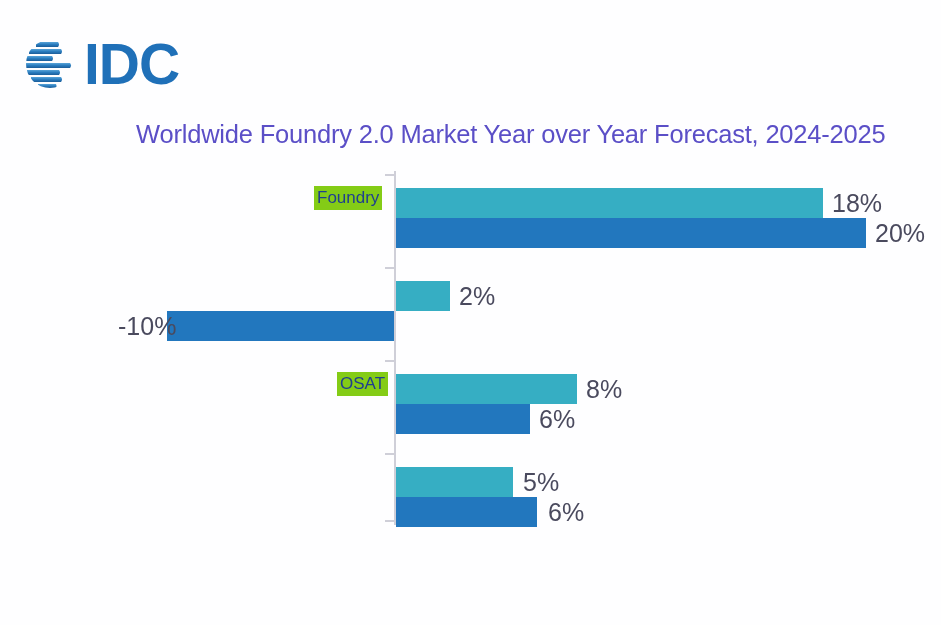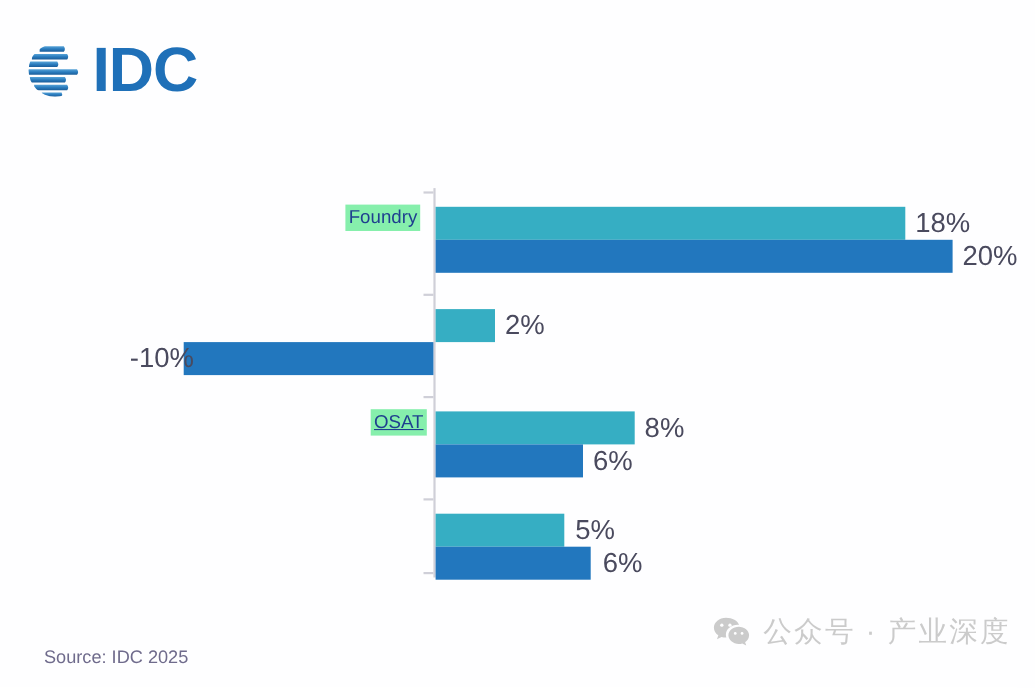--- a/index.html
+++ b/index.html
@@ -87,21 +87,21 @@
     font-size: 25px;
     color: #4a4a5e;
     line-height: 30px;
     white-space: nowrap;
   }
 
   .cat-label {
     position: absolute;
     font-size: 17px;
     color: #1f3f8f;
-    background: #86efac;
+    background: #84cc16;
     padding: 1px 3px;
     white-space: nowrap;
     line-height: 22px;
   }
 
   
   #legend {
     position: absolute;
     left: 0;
     top: 540px;
@@ -166,20 +166,21 @@
         <path d="M4 20 h26 a4 4 0 0 1 0 5 h-26 z"></path>
         <path d="M3 27 h45 a4 4 0 0 1 0 5 h-45 z"></path>
         <path d="M5 34 h32 a4 4 0 0 1 0 5 h-32 z"></path>
         <path d="M9 41 h30 a4 4 0 0 1 0 5 h-30 z"></path>
         <path d="M16 48 h18 a4 4 0 0 1 0 4 h-18 z"></path>
       </g>
     </svg>
     <span id="logo-text">IDC</span>
   </div>
 
+  <div id="chart-title">Worldwide Foundry 2.0 Market Year over Year Forecast, 2024-2025</div>
 
   <div id="plot">
     <div id="zero-axis"></div>
     <div id="ticks">
         <div class="axis-tick" style="top: 6px;"></div>
         <div class="axis-tick" style="top: 99px;"></div>
         <div class="axis-tick" style="top: 192px;"></div>
         <div class="axis-tick" style="top: 285px;"></div>
         <div class="axis-tick" style="top: 352px;"></div>
       </div>
@@ -195,41 +196,27 @@
           <div class="bar teal" style="left: 396px; width: 54px; top: 20px;"></div>
           <div class="bar-value" style="left: 459px; top: 20px;">2%</div>
           <div class="bar blue" style="left: 167px; width: 227px; top: 50px;"></div>
           <div class="bar-value" style="left: 118px; top: 50px;">-10%</div>
         </div>
         <div class="group" style="top: 186px; height: 85px;">
           <div class="bar teal" style="left: 396px; width: 181px; top: 20px;"></div>
           <div class="bar-value" style="left: 586px; top: 20px;">8%</div>
           <div class="bar blue" style="left: 396px; width: 134px; top: 50px;"></div>
           <div class="bar-value" style="left: 539px; top: 50px;">6%</div>
-          <div class="cat-label" style="left: 337px; top: 18px; text-decoration: underline;">OSAT</div>
+          <div class="cat-label" style="left: 337px; top: 18px;">OSAT</div>
         </div>
         <div class="group" style="top: 279px; height: 85px;">
           <div class="bar teal" style="left: 396px; width: 117px; top: 20px;"></div>
           <div class="bar-value" style="left: 523px; top: 20px;">5%</div>
           <div class="bar blue" style="left: 396px; width: 141px; top: 50px;"></div>
           <div class="bar-value" style="left: 548px; top: 50px;">6%</div>
         </div>
       </div>
   </div>
 
 
-  <div id="source-note">Source: IDC 2025</div>
-
-  <div id="watermark">
-    <svg id="wechat-icon" viewBox="0 0 34 30">
-      <g fill="#c9c9c9">
-        <path d="M12 1.5C5.8 1.5 1 5.6 1 10.6c0 2.8 1.6 5.3 4 7l-1.2 3.6 4.2-2.2c1.2.3 2.4.5 3.6.5h.7c-.3-.8-.4-1.7-.4-2.6 0-5 4.8-9 10.8-9 .4 0 .8 0 1.2.1C22.7 4.3 17.9 1.5 12 1.5z"></path>
-        <circle cx="8.2" cy="8.3" r="1.5" fill="#ffffff"></circle>
-        <circle cx="15.6" cy="8.3" r="1.5" fill="#ffffff"></circle>
-        <path d="M33 17.6c0-4.3-4.2-7.8-9.4-7.8s-9.4 3.5-9.4 7.8 4.2 7.8 9.4 7.8c1.1 0 2.2-.2 3.2-.5l3.6 1.9-1-3c2.2-1.4 3.6-3.6 3.6-6.2z"></path>
-        <circle cx="20.4" cy="15.8" r="1.25" fill="#ffffff"></circle>
-        <circle cx="26.6" cy="15.8" r="1.25" fill="#ffffff"></circle>
-      </g>
-    </svg>
-    <span id="watermark-text">公众号 · 产业深度</span>
-  </div>
+
 
 </div>
 
 </body></html>

